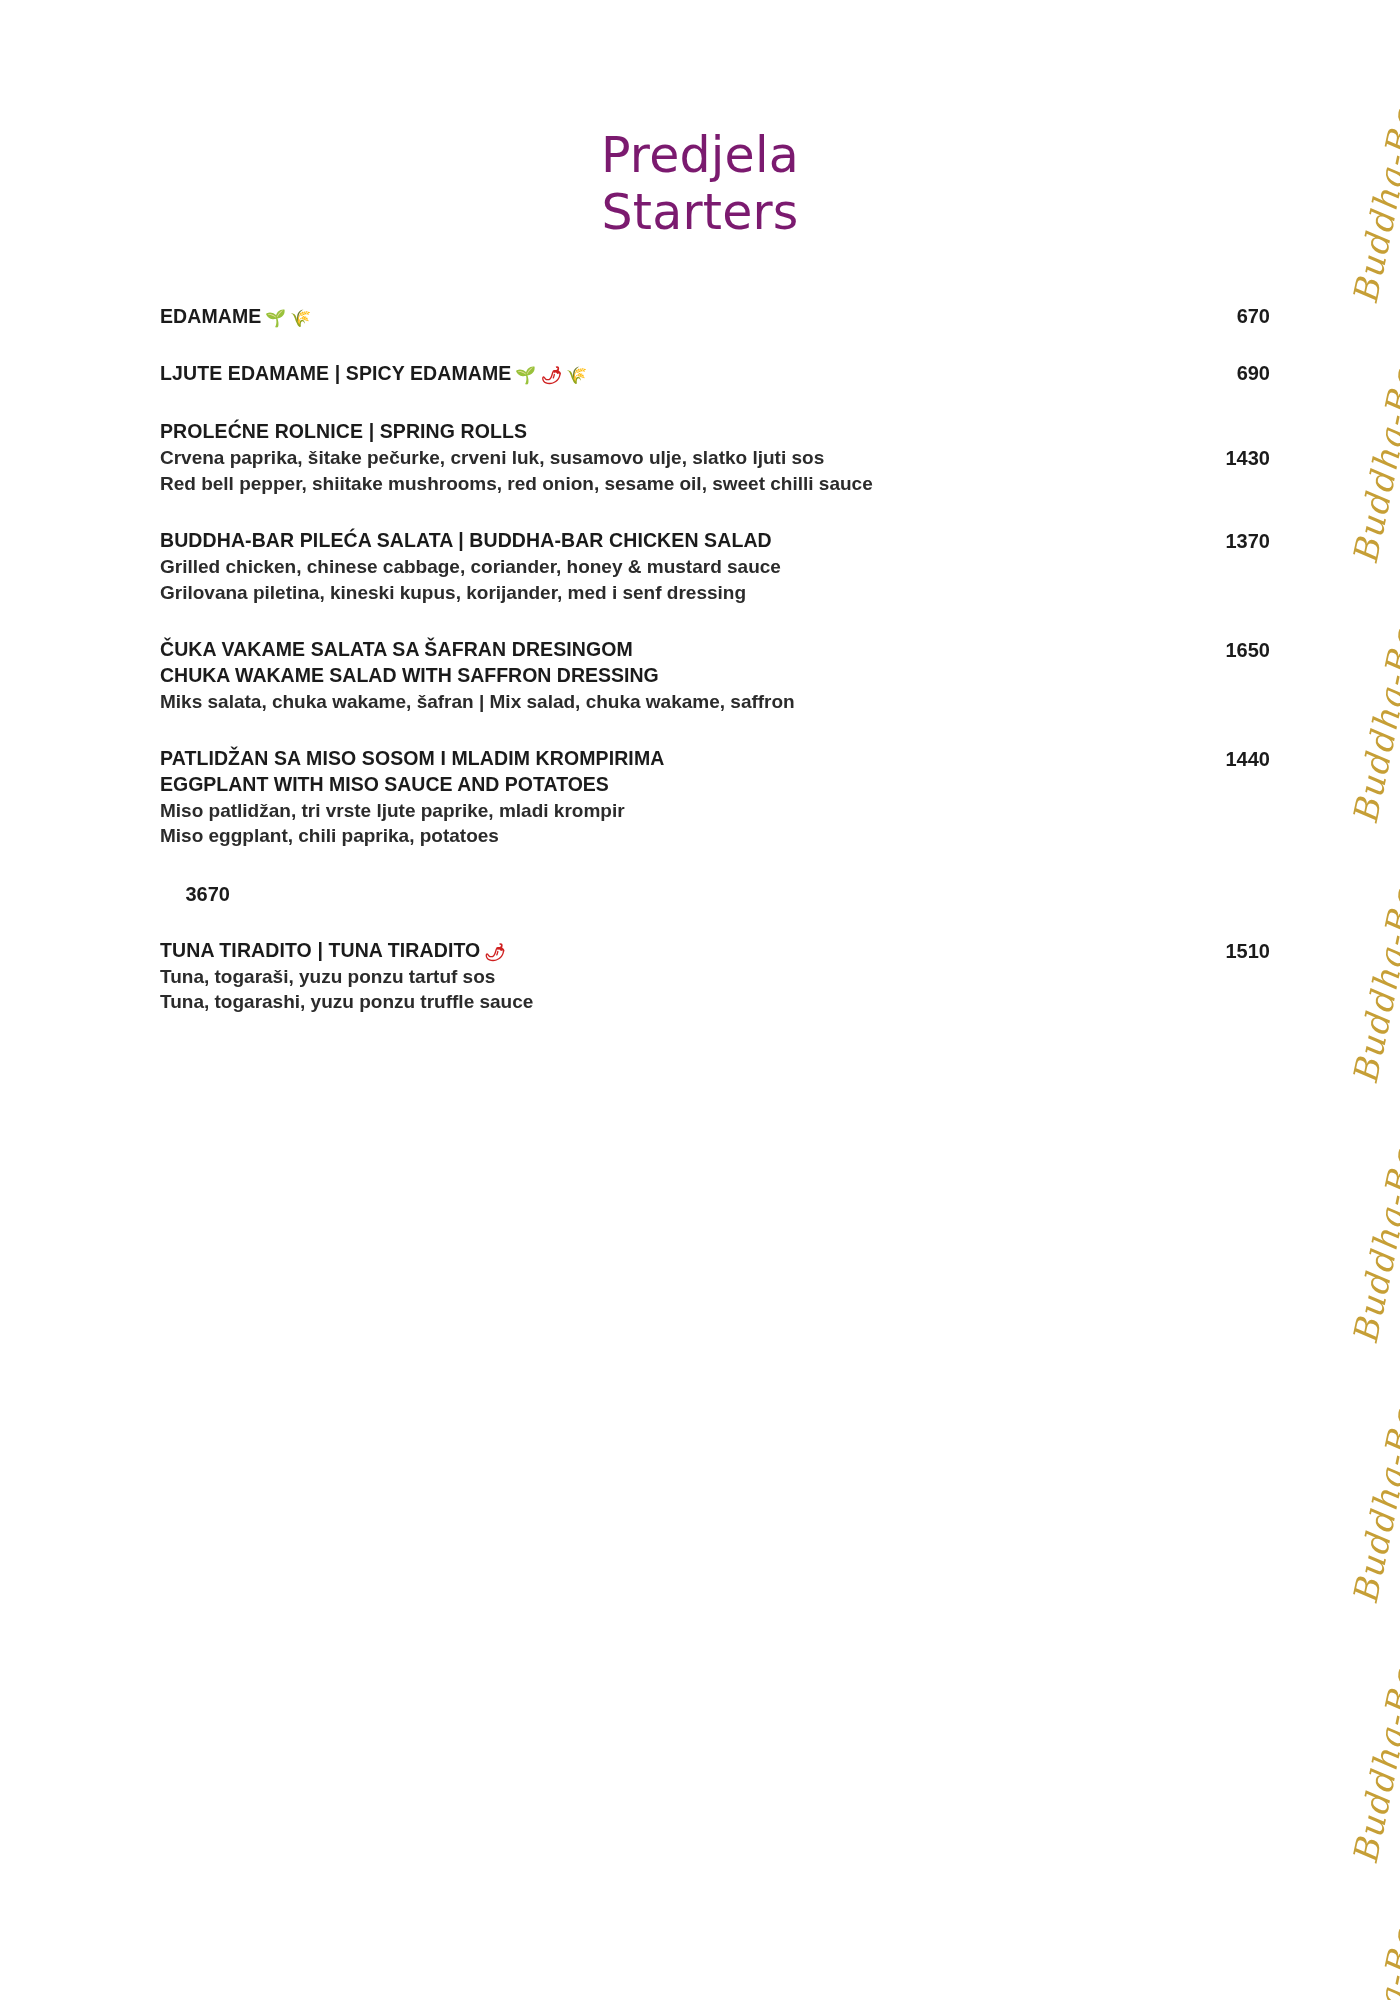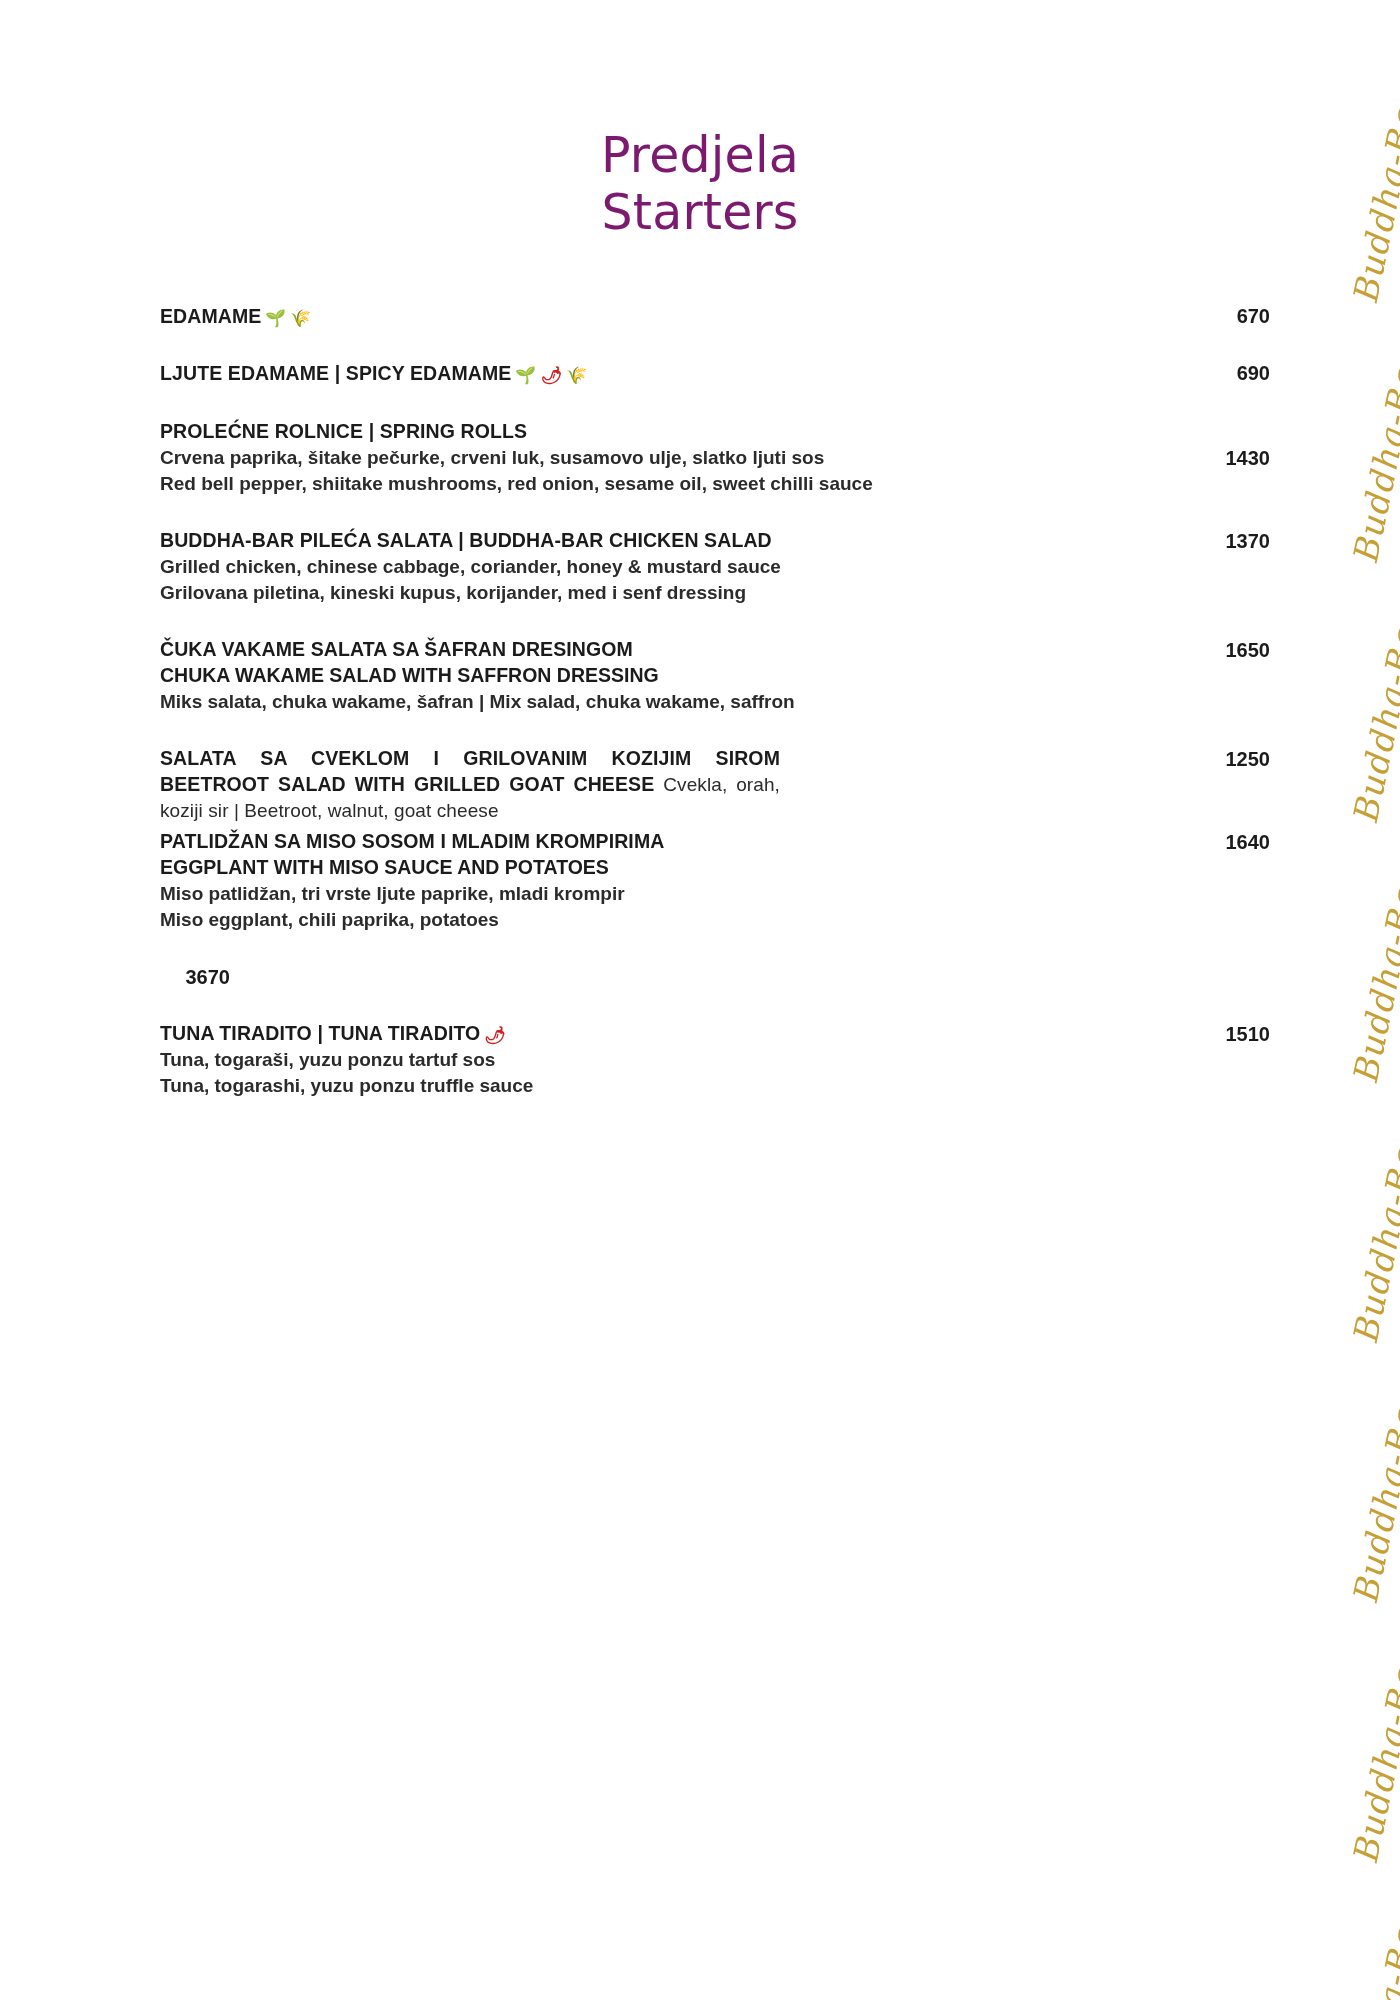--- a/index.html
+++ b/index.html
@@ -202,38 +202,29 @@
 
     <div class="menu-item">
       <div class="item-text">
         <div class="item-name">ČUKA VAKAME SALATA SA ŠAFRAN DRESINGOM</div>
         <div class="item-name-2">CHUKA WAKAME SALAD WITH SAFFRON DRESSING</div>
         <div class="item-desc">Miks salata, chuka wakame, šafran | Mix salad, chuka wakame, saffron</div>
       </div>
       <div class="price pad-2">1650</div>
     </div>
 
-    <div class="menu-item tight">
-      <div class="item-text">
-        <div class="item-name justified">
-          <span>SALATA SA CVEKLOM I GRILOVANIM KOZIJIM SIROM BEETROOT SALAD WITH GRILLED GOAT CHEESE</span>
-          <span class="item-desc inline">Cvekla, orah, koziji sir | Beetroot, walnut, goat cheese</span>
-        </div>
-      </div>
-      <div class="price pad-2">1250</div>
-    </div>
 
     <div class="menu-item">
       <div class="item-text">
         <div class="item-name">PATLIDŽAN SA MISO SOSOM I MLADIM KROMPIRIMA</div>
         <div class="item-name-2">EGGPLANT WITH MISO SAUCE AND POTATOES</div>
         <div class="item-desc">Miso patlidžan, tri vrste ljute paprike, mladi krompir</div>
         <div class="item-desc">Miso eggplant, chili paprika, potatoes</div>
       </div>
-      <div class="price pad-2">1640</div>
+      <div class="price pad-2">1440</div>
     </div>
 
     <div class="menu-item">
       <div class="price pad-2">3670</div>
     </div>
 
     <div class="menu-item">
       <div class="item-text">
         <div class="item-name">
           <span>TUNA TIRADITO | TUNA TIRADITO</span><span class="icons"><span class="icon-glyph icon-chilli">🌶</span></span>

